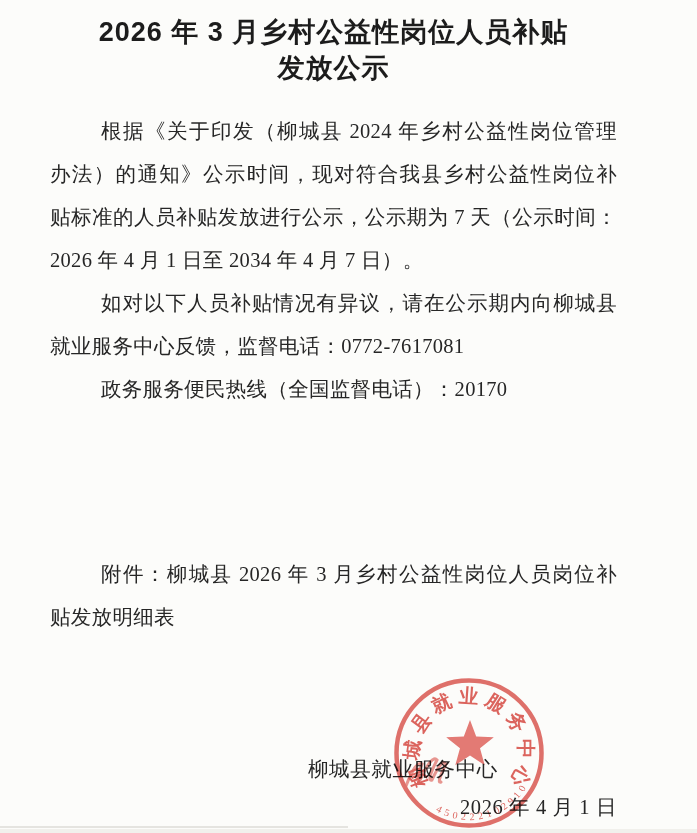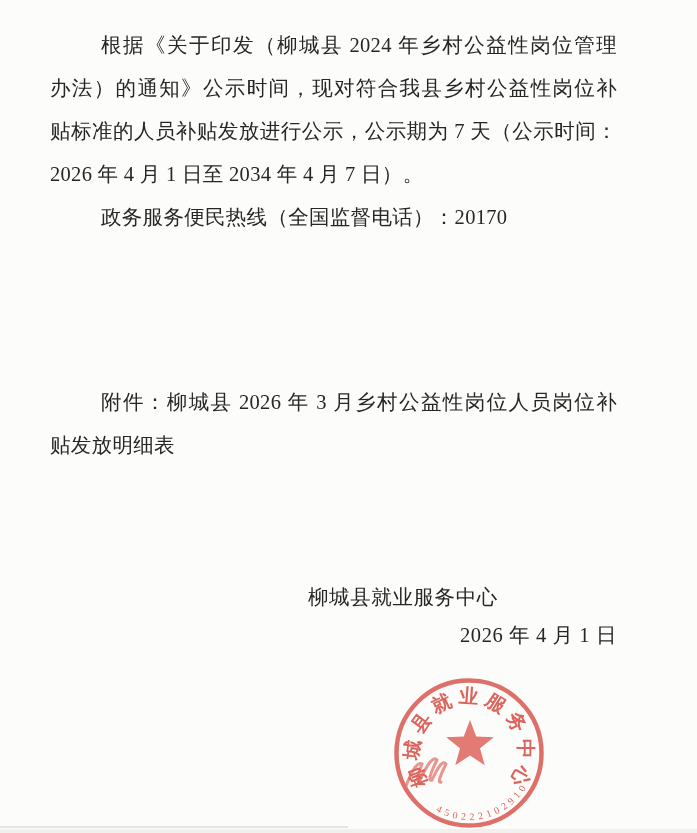--- a/index.html
+++ b/index.html
@@ -81,30 +81,38 @@
     opacity: 0.7;
   }
 </style>
 </head>
 <body>
 
 <div class="page">
 
   <div class="content">
 
+    <h1 class="doc-title">
+      <div>2026 年 3 月乡村公益性岗位人员补贴</div>
+      <div>发放公示</div>
+    </h1>
 
     <div class="body-block">
 
       <div>
         <div class="line fill indent">根据《关于印发（柳城县 2024 年乡村公益性岗位管理</div>
         <div class="line fill">办法）的通知》公示时间，现对符合我县乡村公益性岗位补</div>
         <div class="line fill">贴标准的人员补贴发放进行公示，公示期为 7 天（公示时间：</div>
         <div class="line">2026 年 4 月 1 日至 2034 年 4 月 7 日）。</div>
       </div>
 
+      <div>
+        <div class="line fill indent">如对以下人员补贴情况有异议，请在公示期内向柳城县</div>
+        <div class="line">就业服务中心反馈，监督电话：0772-7617081</div>
+      </div>
 
       <div>
         <div class="line indent">政务服务便民热线（全国监督电话）：20170</div>
       </div>
 
       <div class="attachment-block">
         <div class="line fill indent">附件：柳城县 2026 年 3 月乡村公益性岗位人员岗位补</div>
         <div class="line">贴发放明细表</div>
       </div>
 

